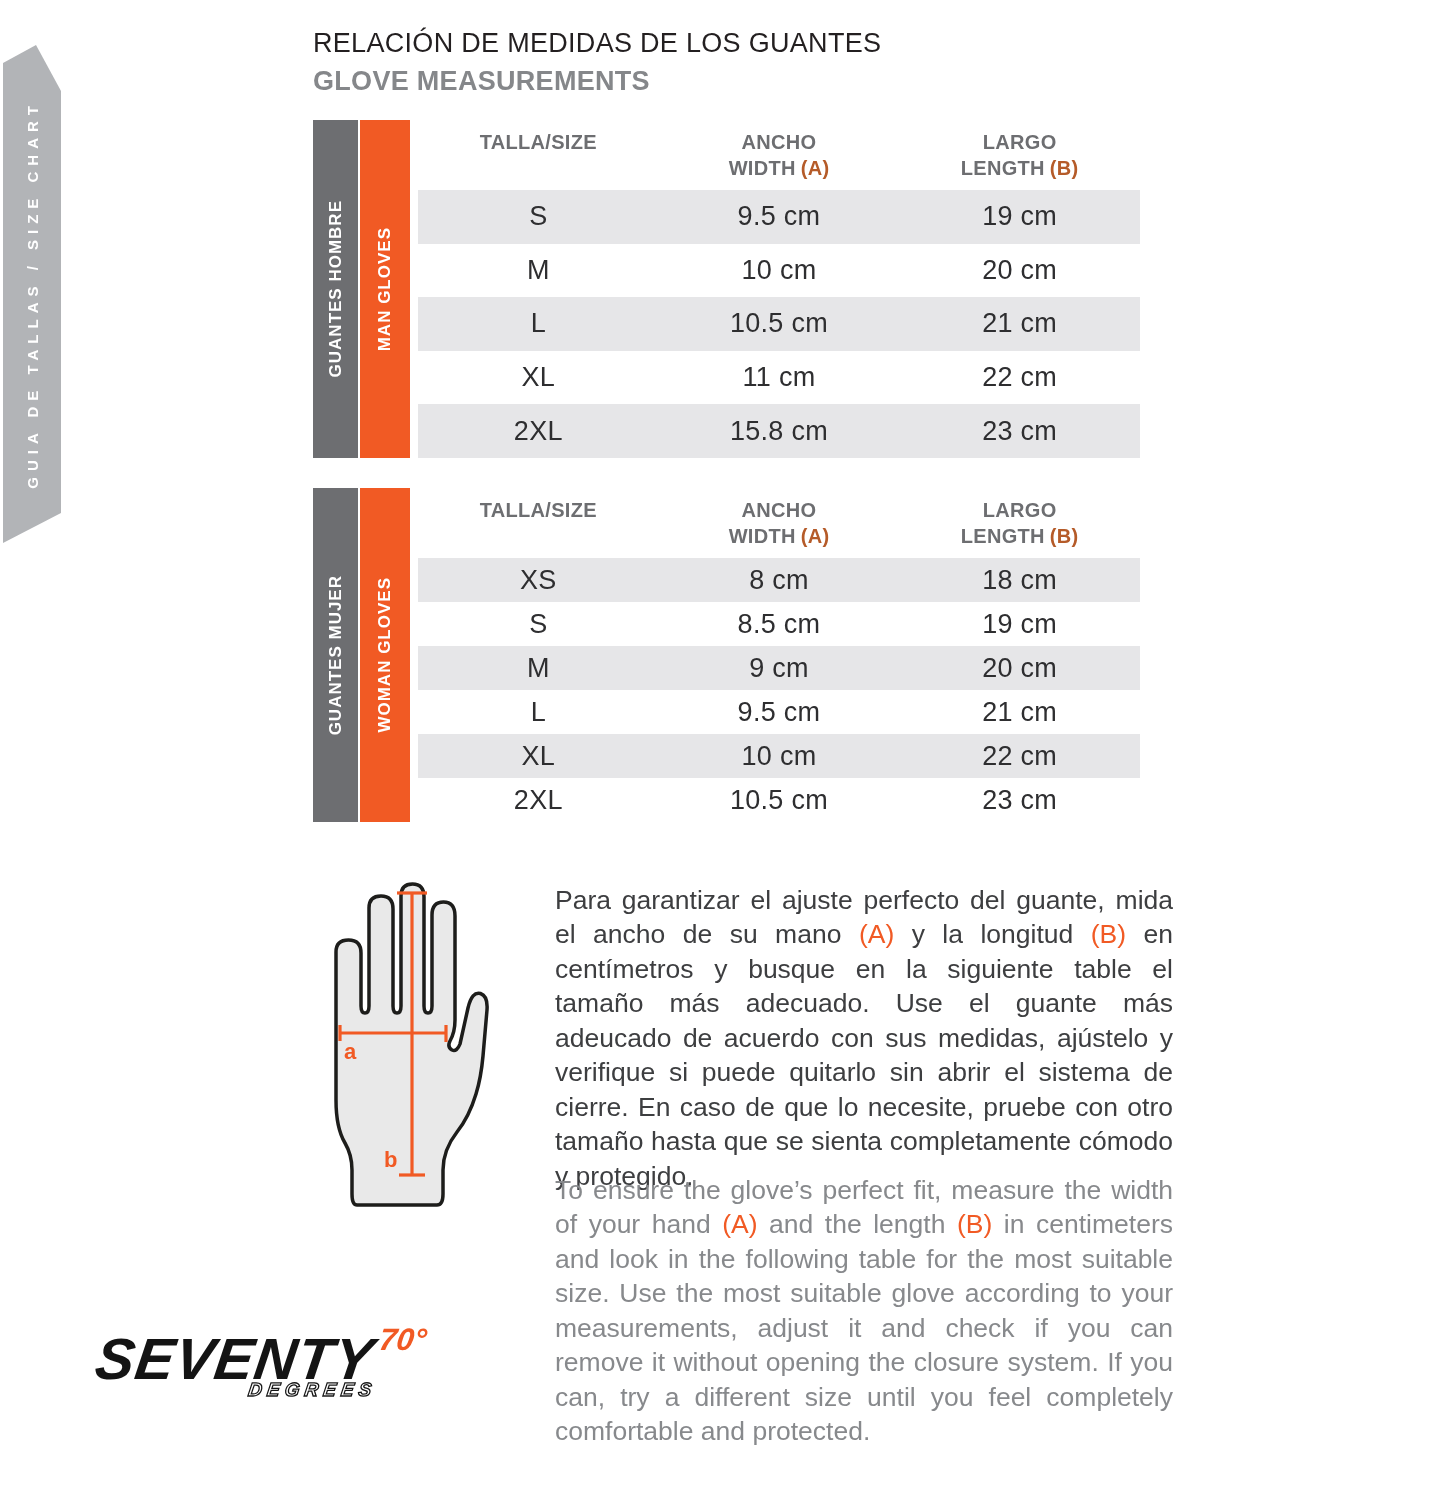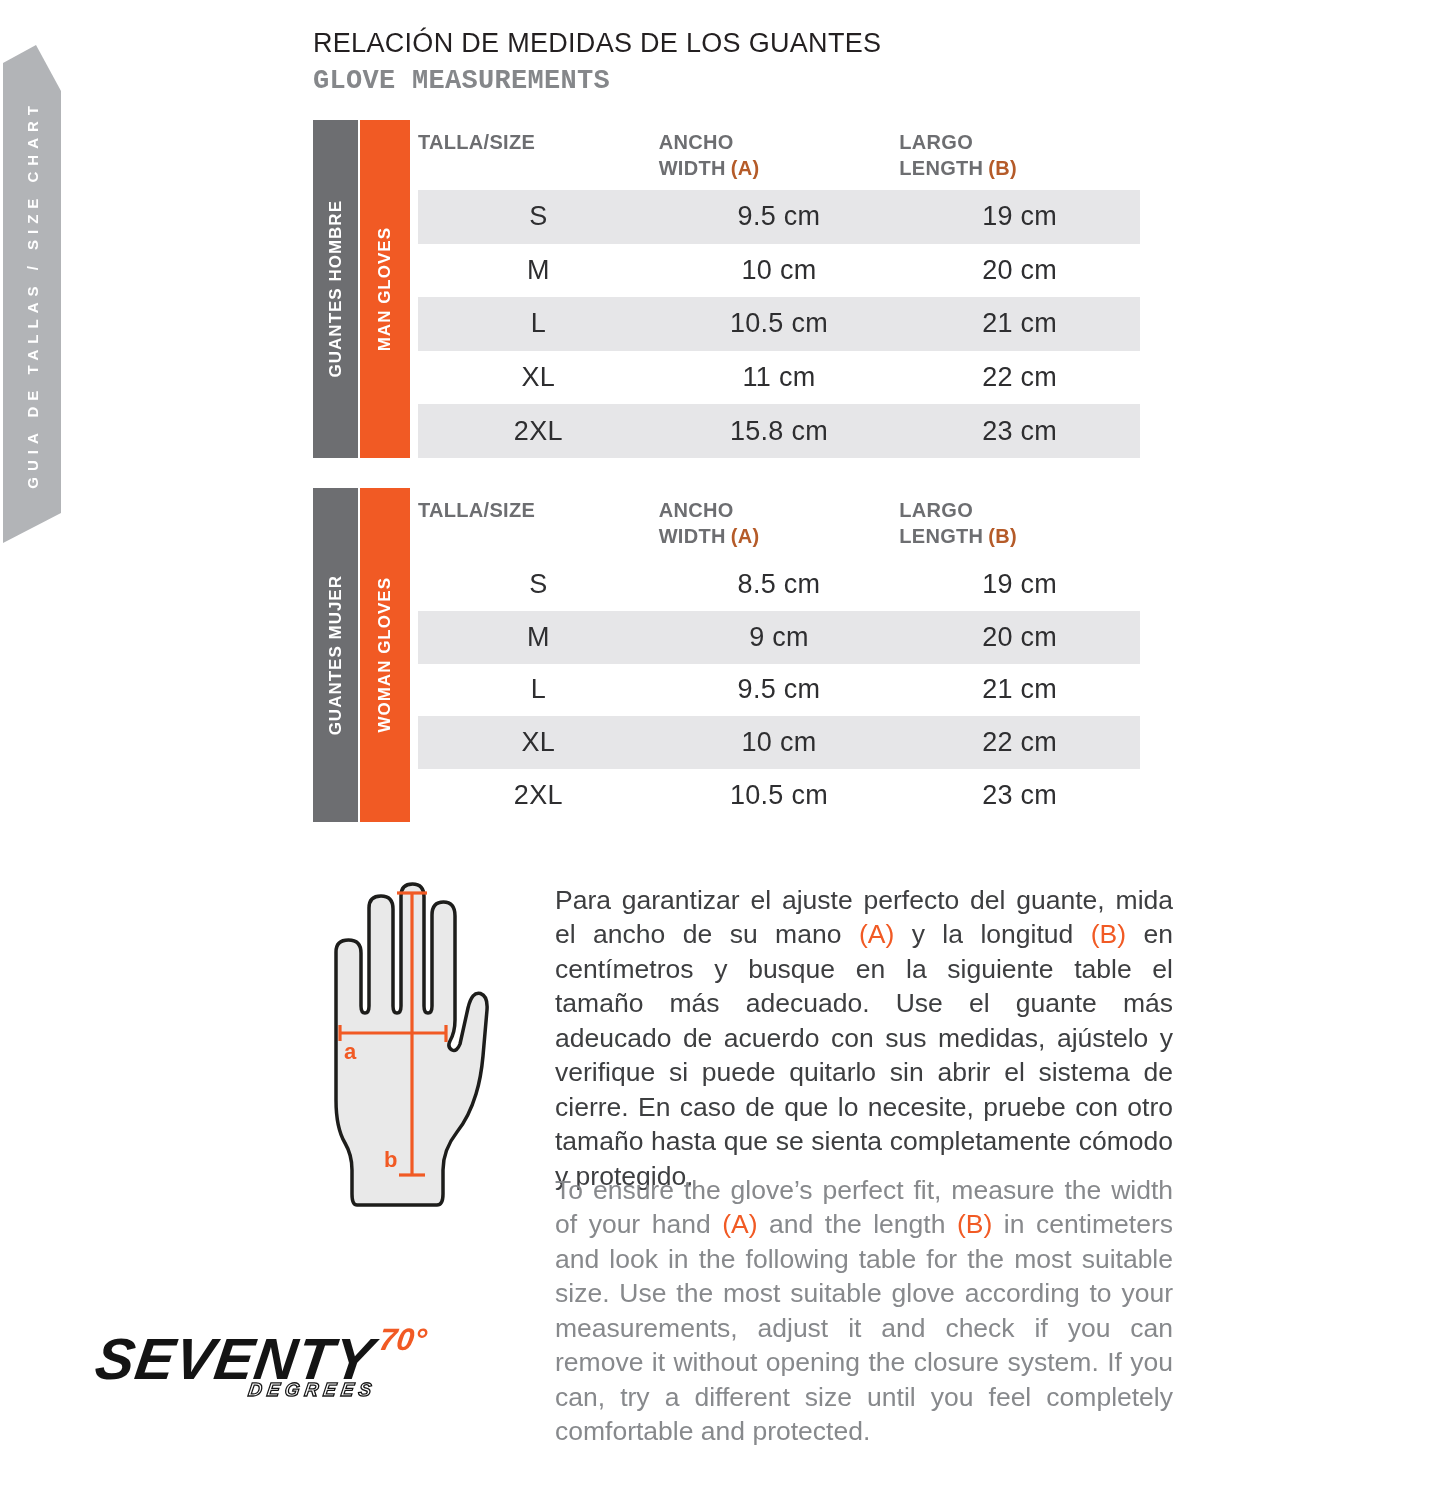--- a/index.html
+++ b/index.html
@@ -12,36 +12,36 @@
     position:absolute;left:3px;top:45px;width:58px;height:498px;background:#b2b4b7;
     clip-path:polygon(0 18px,33px 0,58px 46px,58px 468px,0 498px);
     display:flex;align-items:center;justify-content:center;
   }
   .ribbon span{
     writing-mode:vertical-rl;transform:rotate(180deg);
     color:#fff;font-weight:bold;font-size:15px;letter-spacing:6px;white-space:nowrap;
   }
   
   .title-es{position:absolute;left:313px;top:28px;font-size:27px;font-weight:normal;color:#231f20;letter-spacing:.3px;}
-  .title-en{position:absolute;left:313px;top:66px;font-size:27px;font-weight:bold;color:#85878a;letter-spacing:.3px;font-family:Liberation Mono, monospace;}
+  .title-en{position:absolute;left:313px;top:66px;font-size:27px;font-weight:bold;color:#85878a;letter-spacing:.3px;}
   
   .size-table{position:absolute;left:313px;width:827px;}
   #man-table{top:120px;height:338px;}
   #woman-table{top:488px;height:334px;}
   .bar{position:absolute;top:0;bottom:0;display:flex;align-items:center;justify-content:center;}
   .bar.gray{left:0;width:45px;background:#6d6e71;}
   .bar.orange{left:47px;width:50px;background:#f15a24;}
   .bar span{
     writing-mode:vertical-rl;transform:rotate(180deg);
     color:#fff;font-weight:bold;font-size:17px;letter-spacing:1px;white-space:nowrap;
   }
   .table-content{position:absolute;left:105px;right:0;top:0;bottom:0;display:flex;flex-direction:column;}
   .thead{
     height:70px;box-sizing:border-box;padding-top:9px;
-    display:grid;grid-template-columns:1fr 1fr 1fr;text-align:left;
+    display:grid;grid-template-columns:1fr 1fr 1fr;text-align:center;
     color:#6d6e71;font-weight:bold;font-size:20px;line-height:26px;letter-spacing:.3px;
   }
   .thead .accent{color:#b55b29;margin-left:5px;}
   .tbody{flex:1;display:flex;flex-direction:column;}
   .trow{
     flex:1;display:grid;grid-template-columns:1fr 1fr 1fr;align-items:center;text-align:center;
     font-size:27px;font-weight:300;color:#2e2e30;letter-spacing:.3px;
   }
   .trow.striped{background:#e6e6e8;}
   
@@ -138,20 +138,25 @@
       <div class="th">
         <div>ANCHO</div>
         <div><span>WIDTH</span><span class="accent">(A)</span></div>
       </div>
       <div class="th">
         <div>LARGO</div>
         <div><span>LENGTH</span><span class="accent">(B)</span></div>
       </div>
     </div>
     <div class="tbody">
+      <div class="trow striped">
+          <div>XS</div>
+          <div>8 cm</div>
+          <div>18 cm</div>
+        </div>
       <div class="trow">
           <div>S</div>
           <div>8.5 cm</div>
           <div>19 cm</div>
         </div>
       <div class="trow striped">
           <div>M</div>
           <div>9 cm</div>
           <div>20 cm</div>
         </div>

